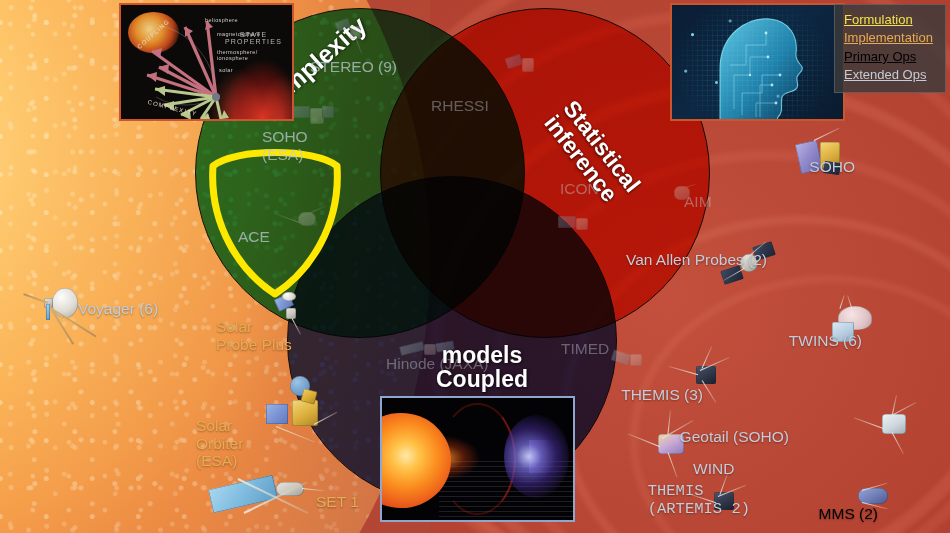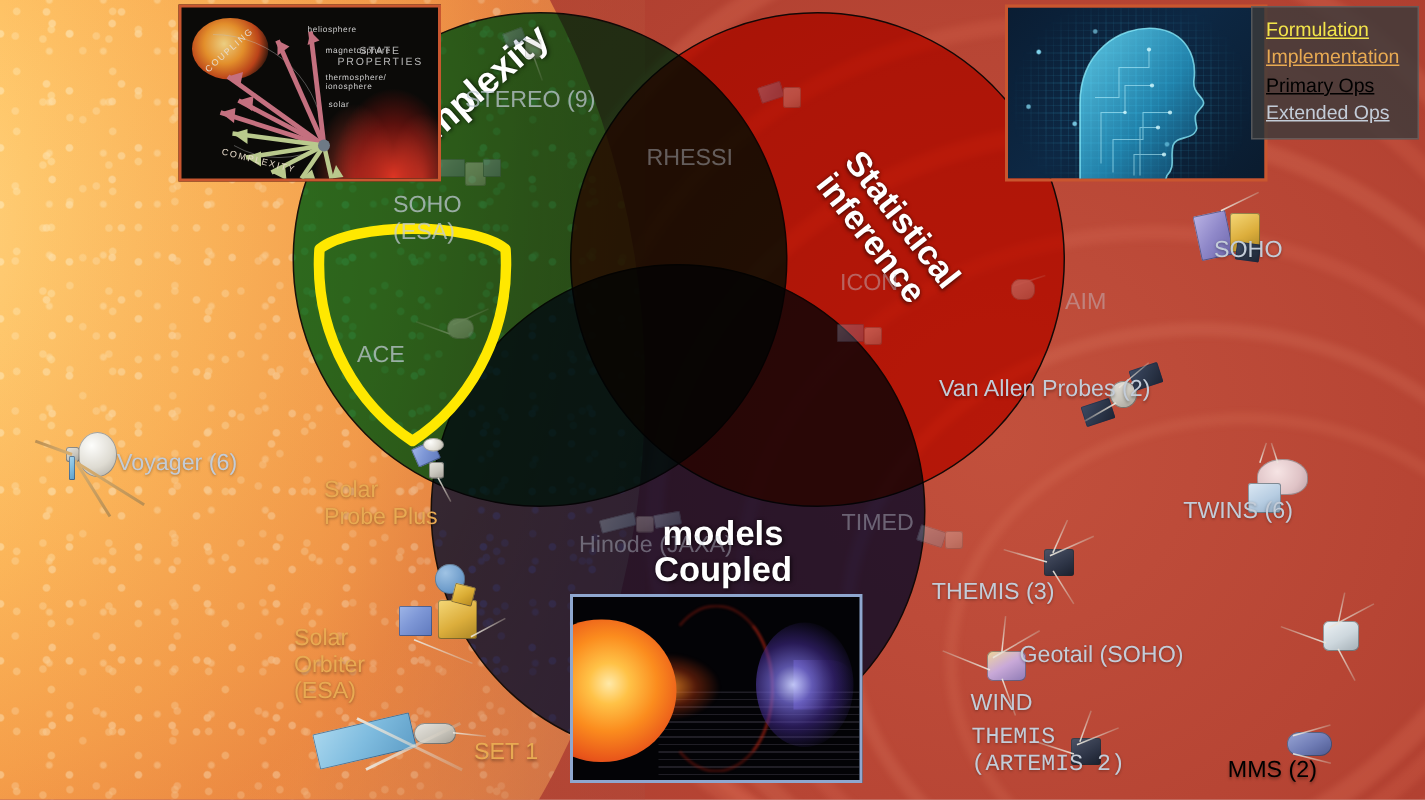--- a/index.html
+++ b/index.html
@@ -429,36 +429,36 @@
     <div>Coupled</div>
   </div>
 
   <div id="mission-labels">
       <div class="mlabel t-ext inside" style="left: 310px; top: 58px;">STEREO (9)</div>
       <div class="mlabel t-ext inside" style="left: 262px; top: 128px;">SOHO
 (ESA)</div>
       <div class="mlabel t-ext inside" style="left: 238px; top: 228px;">ACE</div>
       <div class="mlabel t-ext inside faint inside" style="left: 431px; top: 97px;">RHESSI</div>
       <div class="mlabel t-ext inside faint inside" style="left: 560px; top: 180px;">ICON</div>
-      <div class="mlabel t-ext inside faint inside" style="left: 710px; top: 193px;">AIM</div>
+      <div class="mlabel t-ext inside faint inside" style="left: 684px; top: 193px;">AIM</div>
       <div class="mlabel t-ext inside faint inside" style="left: 386px; top: 355px;">Hinode (JAXA)</div>
       <div class="mlabel t-ext inside faint inside" style="left: 561px; top: 340px;">TIMED</div>
       <div class="mlabel t-ext" style="left: 78px; top: 300px;">Voyager (6)</div>
       <div class="mlabel t-impl" style="left: 216px; top: 318px;">Solar
 Probe Plus</div>
       <div class="mlabel t-impl" style="left: 196px; top: 417px;">Solar
 Orbiter
 (ESA)</div>
       <div class="mlabel t-impl" style="left: 316px; top: 493px;">SET 1</div>
       <div class="mlabel t-ext" style="left: auto; top: 158px; right: 95px;">SOHO</div>
       <div class="mlabel t-ext" style="left: auto; top: 251px; right: 183px;">Van Allen Probes (2)</div>
       <div class="mlabel t-ext" style="left: auto; top: 332px; right: 88px;">TWINS (6)</div>
       <div class="mlabel t-ext" style="left: auto; top: 386px; right: 247px;">THEMIS (3)</div>
       <div class="mlabel t-ext" style="left: auto; top: 428px; right: 161px;">Geotail (SOHO)</div>
-      <div class="mlabel t-ext" style="left: 647px; top: 460px;">WIND</div>
+      <div class="mlabel t-ext" style="left: 693px; top: 460px;">WIND</div>
       <div class="mlabel t-ext" style="left: auto; top: 483px; right: 200px; font-family: Liberation Mono, monospace;">THEMIS
 (ARTEMIS 2)</div>
       <div class="mlabel t-prim" style="left: auto; top: 505px; right: 72px;">MMS (2)</div>
     </div>
 
   <div class="inset" id="inset-complexity">
     <div class="ic-inner">
       <div class="aurora"></div>
       <div class="sunspot"></div>
       <svg width="175" height="118" viewBox="0 0 175 118" style="position:absolute;inset:0;">

